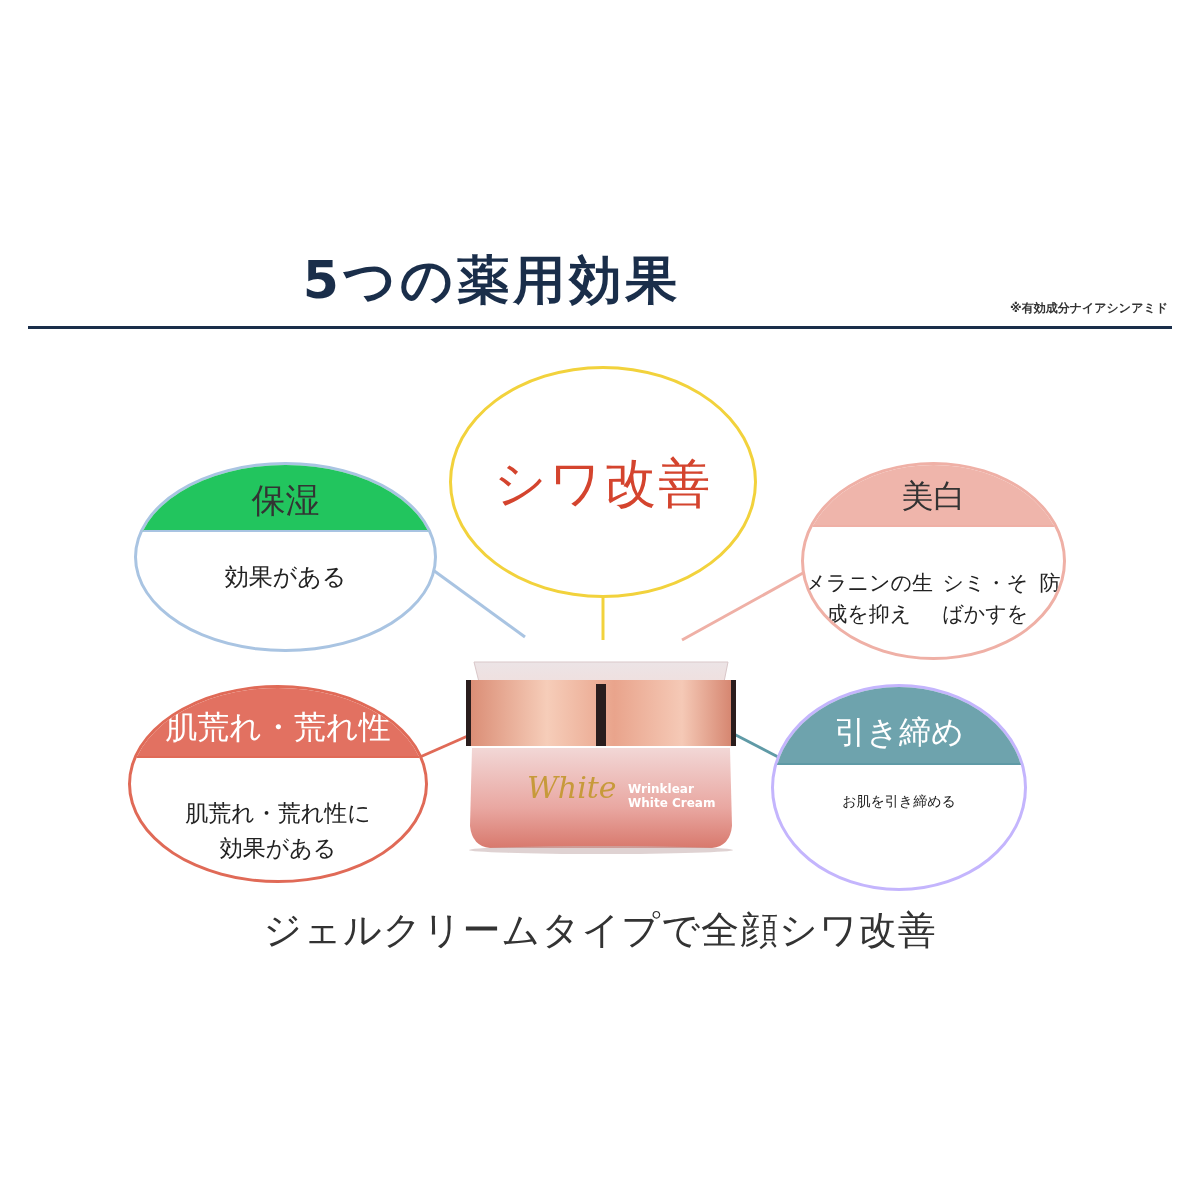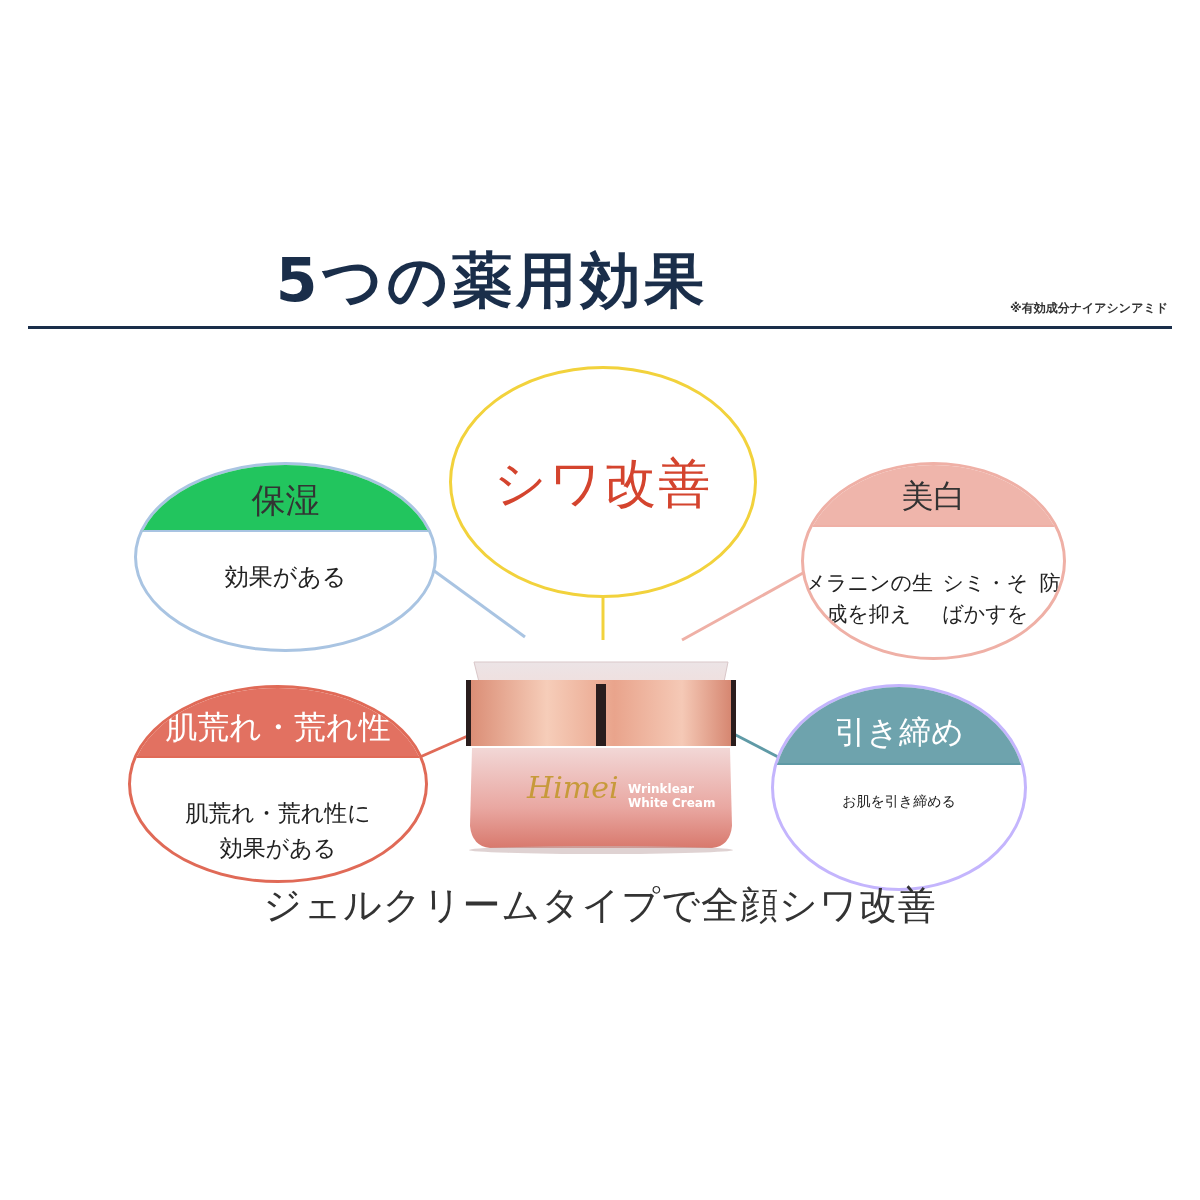--- a/index.html
+++ b/index.html
@@ -1,30 +1,30 @@
 <!DOCTYPE html>
 <html><head>
 <meta charset="utf-8">
 <style>
   html, body { margin:0; padding:0; background:#ffffff; }
   body { width:1200px; height:1200px; position:relative; overflow:hidden;
          font-family:"DejaVu Sans", "Liberation Sans", sans-serif; }
   .title { position:absolute; left:0; width:984px; top:240px; text-align:center;
-           font-size:60px; font-weight:bold; color:#1a2e4a; letter-spacing:4px; line-height:80px; }
+           font-size:52px; font-weight:bold; color:#1a2e4a; letter-spacing:4px; line-height:80px; }
   .note { position:absolute; right:32px; top:300px; font-size:12px; font-weight:bold; color:#333; }
   .rule { position:absolute; left:28px; right:28px; top:326px; height:3px; background:#1a2e4a; }
   svg.lines { position:absolute; left:0; top:0; }
   .oval { position:absolute; border-radius:50%; overflow:hidden; background:#fff; box-sizing:border-box; }
   .oval .cap { position:absolute; left:0; right:0; top:0; display:flex; align-items:flex-end; justify-content:center; box-sizing:border-box; }
   .oval .body { position:absolute; left:0; right:0; bottom:0; display:flex; align-items:flex-start; justify-content:center; text-align:center; color:#222; }
   .head-dark { color:#333; }
   .head-light { color:#fff; }
 
   .jar { position:absolute; left:462px; top:640px; width:280px; height:240px; }
-  .tagline { position:absolute; left:0; width:1200px; top:880px; text-align:center; font-size:38px; color:#333; letter-spacing:1px; }
+  .tagline { position:absolute; left:0; width:1200px; top:905px; text-align:center; font-size:38px; color:#333; letter-spacing:1px; }
 </style>
 </head>
 <body>
 
 <div class="title">5つの薬用効果</div>
 <div class="note">※有効成分ナイアシンアミド</div>
 <div class="rule"></div>
 
 <svg class="lines" width="1200" height="1200">
   <line x1="433" y1="570" x2="525" y2="637" stroke="#a9c4e2" stroke-width="3"></line>
@@ -98,20 +98,20 @@
       </linearGradient>
     </defs>
     <path d="M12,22 L266,22 L258,62 L22,62 Z" fill="url(#lid)" stroke="#d9c7c9" stroke-width="1"></path>
     <path d="M4,40 L274,40 L272,106 L6,106 Z" fill="url(#band)"></path>
     <rect x="4" y="40" width="5" height="66" fill="#2a1d1d"></rect>
     <rect x="269" y="40" width="5" height="66" fill="#2a1d1d"></rect>
     <rect x="134" y="44" width="10" height="62" fill="#2a1d1d"></rect>
     <path d="M10,108 L268,108 L270,186 Q268,206 250,208 L28,208 Q10,206 8,186 Z" fill="url(#base)"></path>
     <ellipse cx="139" cy="210" rx="132" ry="4" fill="#c9b4b4" opacity="0.6"></ellipse>
   </svg>
-  <div style="position:absolute; left:65px; top:130px; font-family:'DejaVu Serif', serif; font-style:italic; font-size:30px; color:#c79a3a;">Himei</div>
+  <div style="position:absolute; left:65px; top:130px; font-family:'DejaVu Serif', serif; font-style:italic; font-size:30px; color:#c79a3a;">White</div>
   <div style="position:absolute; left:166px; top:142px; color:#fff; font-size:12px; font-weight:bold; line-height:14px;">
     <div>Wrinklear</div>
     <div>White Cream</div>
   </div>
 </div>
 
 <div class="tagline">ジェルクリームタイプで全顔シワ改善</div>
 
 </body></html>

